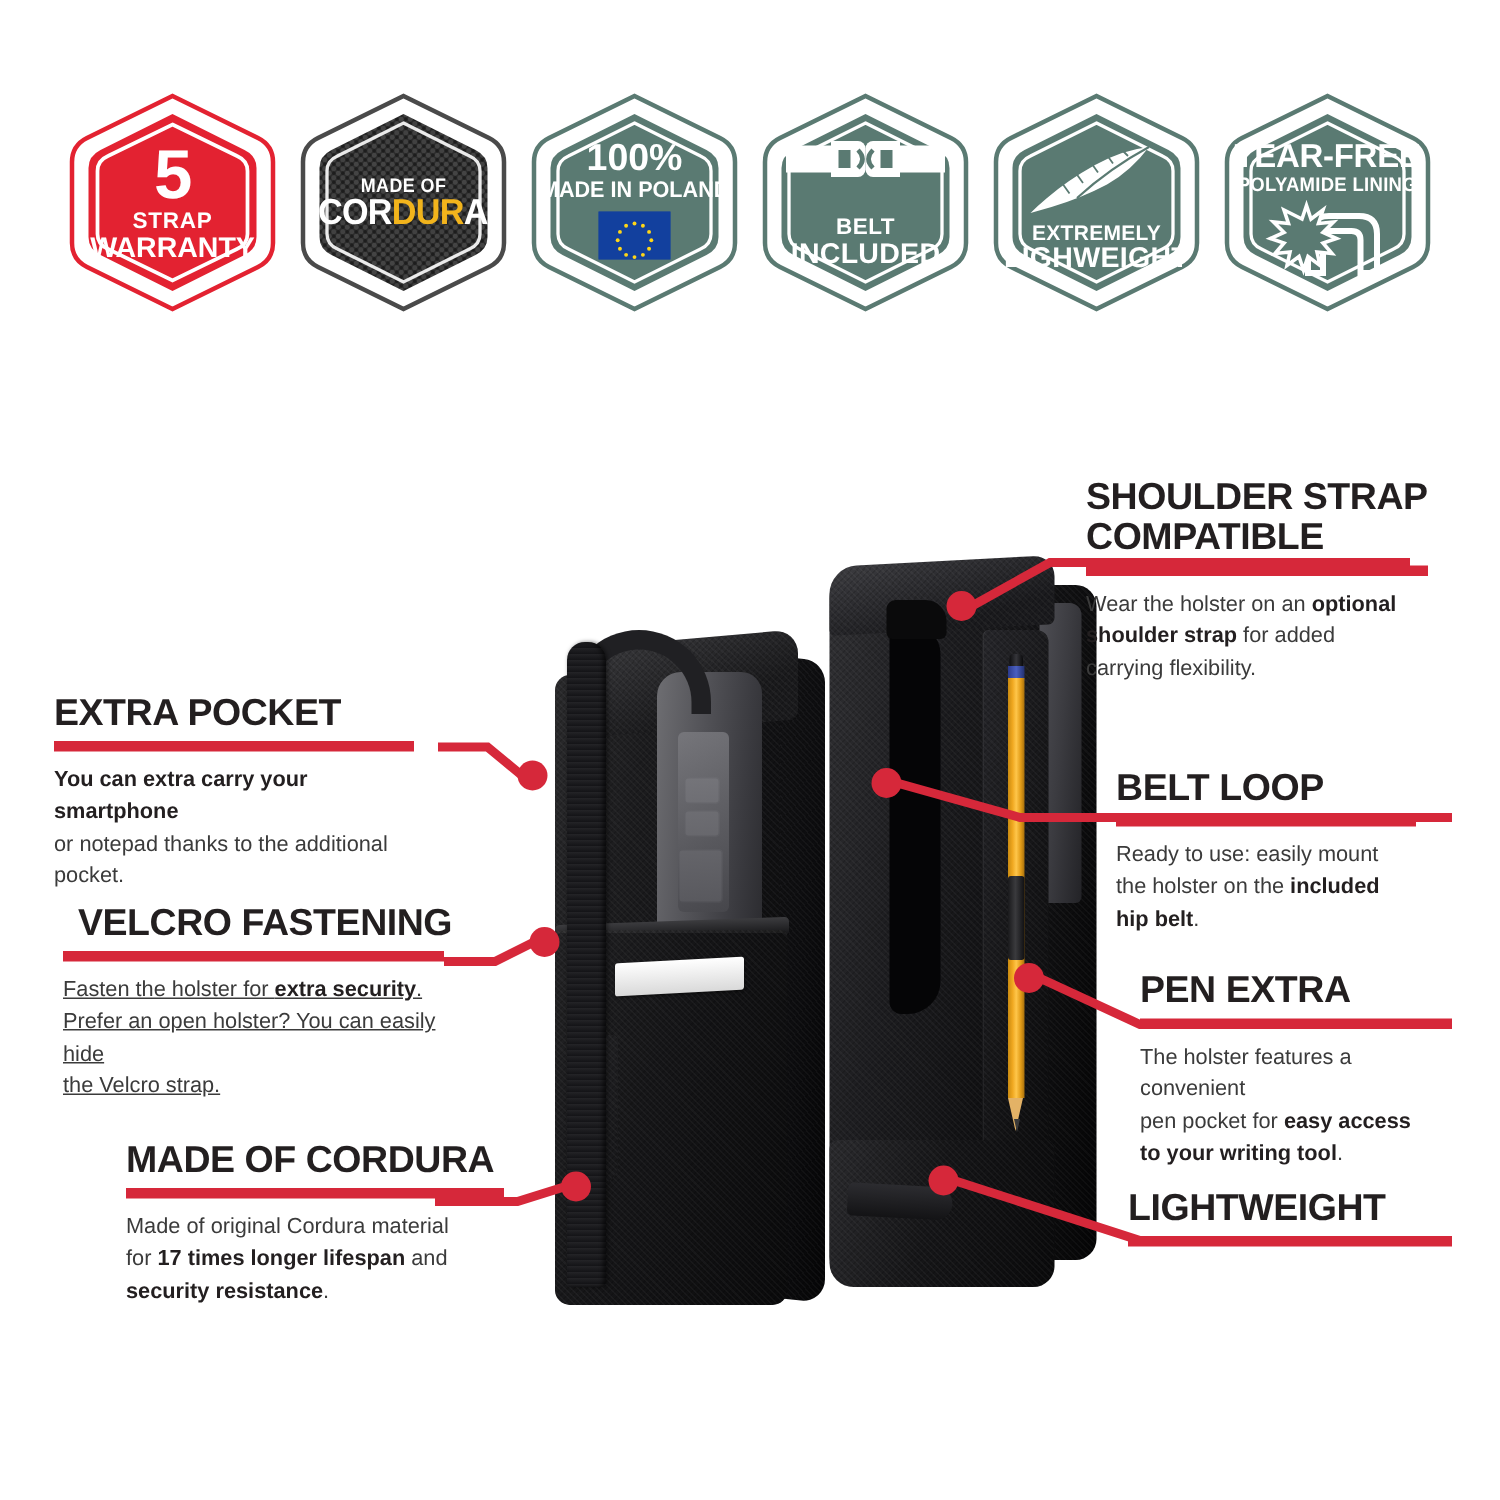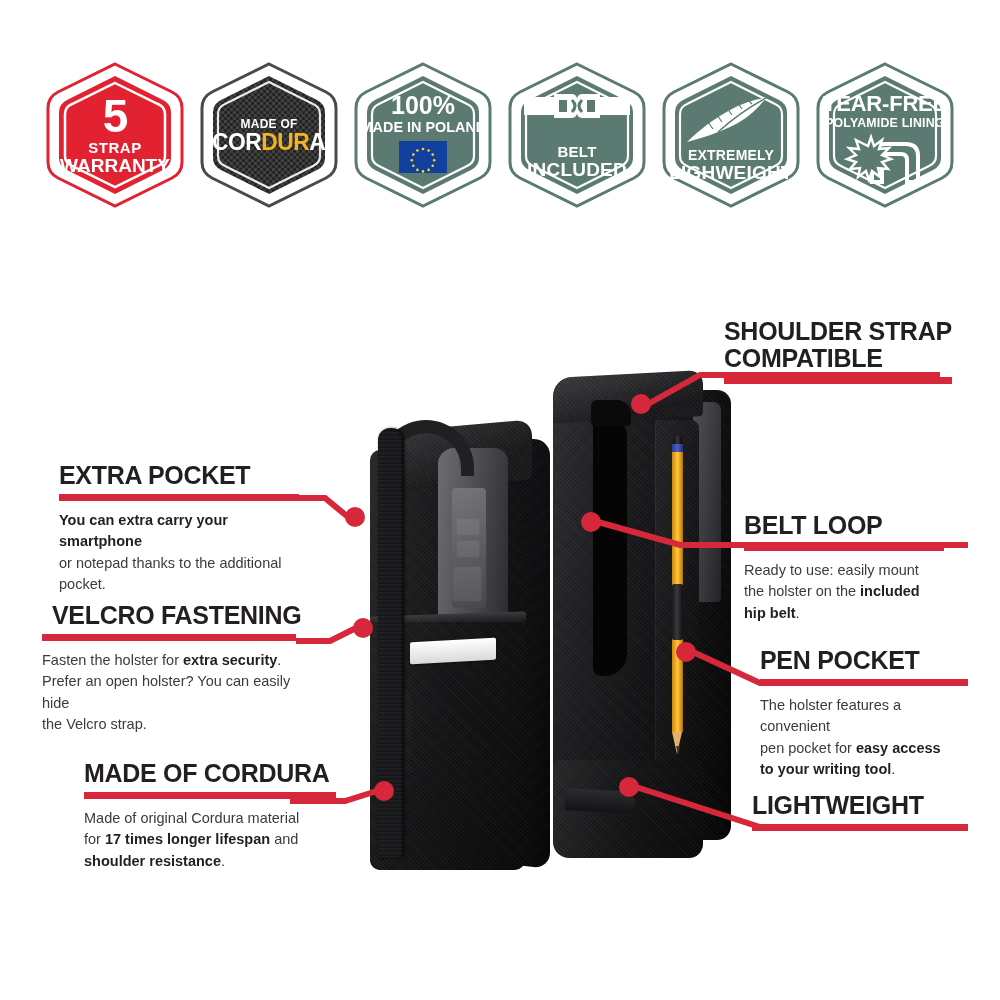--- a/index.html
+++ b/index.html
@@ -459,51 +459,52 @@
       <circle cx="355" cy="517" r="10"></circle>
       <circle cx="363" cy="628" r="10"></circle>
       <circle cx="384" cy="791" r="10"></circle>
       <circle cx="641" cy="404" r="10"></circle>
       <circle cx="591" cy="522" r="10"></circle>
       <circle cx="686" cy="652" r="10"></circle>
       <circle cx="629" cy="787" r="10"></circle>
     </g>
   </svg>
 
-  <div class="callout" style="left:59px;top:462px;width:250px;">
+  <div class="callout" style="left:36px;top:462px;width:250px;">
     <div class="co-title">EXTRA POCKET</div>
     <div class="co-rule" style="width:240px;"></div>
     <div class="co-body"><b>You can extra carry your smartphone</b><br>or notepad thanks to the additional pocket.</div>
   </div>
 
   <div class="callout" style="left:52px;top:602px;width:265px;">
     <div class="co-title">VELCRO FASTENING</div>
     <div class="co-rule" style="width:254px;margin-left:-10px;"></div>
-    <div class="co-body" style="margin-left:-10px;">Fasten the holster for <b>extra security</b>.<br>Prefer an open holster? You can easily hide<br>the Velcro strap.</div>
+    <div class="co-body" style="margin-left:-10px;text-decoration:underline;">Fasten the holster for <b>extra security</b>.<br>Prefer an open holster? You can easily hide<br>the Velcro strap.</div>
   </div>
 
   <div class="callout" style="left:44px;top:760px;width:262px;margin-left:40px;">
     <div class="co-title">MADE OF CORDURA</div>
     <div class="co-rule" style="width:252px;"></div>
-    <div class="co-body">Made of original Cordura material<br>for <b>17 times longer lifespan</b> and<br><b>shoulder resistance</b>.</div>
+    <div class="co-body">Made of original Cordura material<br>for <b>17 times longer lifespan</b> and<br><b>security resistance</b>.</div>
   </div>
 
   <div class="callout co-right" style="left:724px;top:318px;width:232px;">
     <div class="co-title two">SHOULDER STRAP COMPATIBLE</div>
     <div class="co-rule" style="width:228px;"></div>
+    <div class="co-body">Wear the holster on an <b>optional</b><br><b>shoulder strap</b> for added<br>carrying flexibility.</div>
   </div>
 
   <div class="callout co-right" style="left:744px;top:512px;width:205px;">
     <div class="co-title">BELT LOOP</div>
     <div class="co-rule" style="width:200px;"></div>
     <div class="co-body">Ready to use: easily mount<br>the holster on the <b>included</b><br><b>hip belt</b>.</div>
   </div>
 
   <div class="callout co-right" style="left:760px;top:647px;width:212px;">
-    <div class="co-title">PEN POCKET</div>
+    <div class="co-title">PEN EXTRA</div>
     <div class="co-rule" style="width:208px;"></div>
     <div class="co-body">The holster features a convenient<br>pen pocket for <b>easy access</b><br><b>to your writing tool</b>.</div>
   </div>
 
   <div class="callout co-right" style="left:752px;top:792px;width:220px;">
     <div class="co-title">LIGHTWEIGHT</div>
     <div class="co-rule" style="width:216px;"></div>
   </div>
 
 </div>

